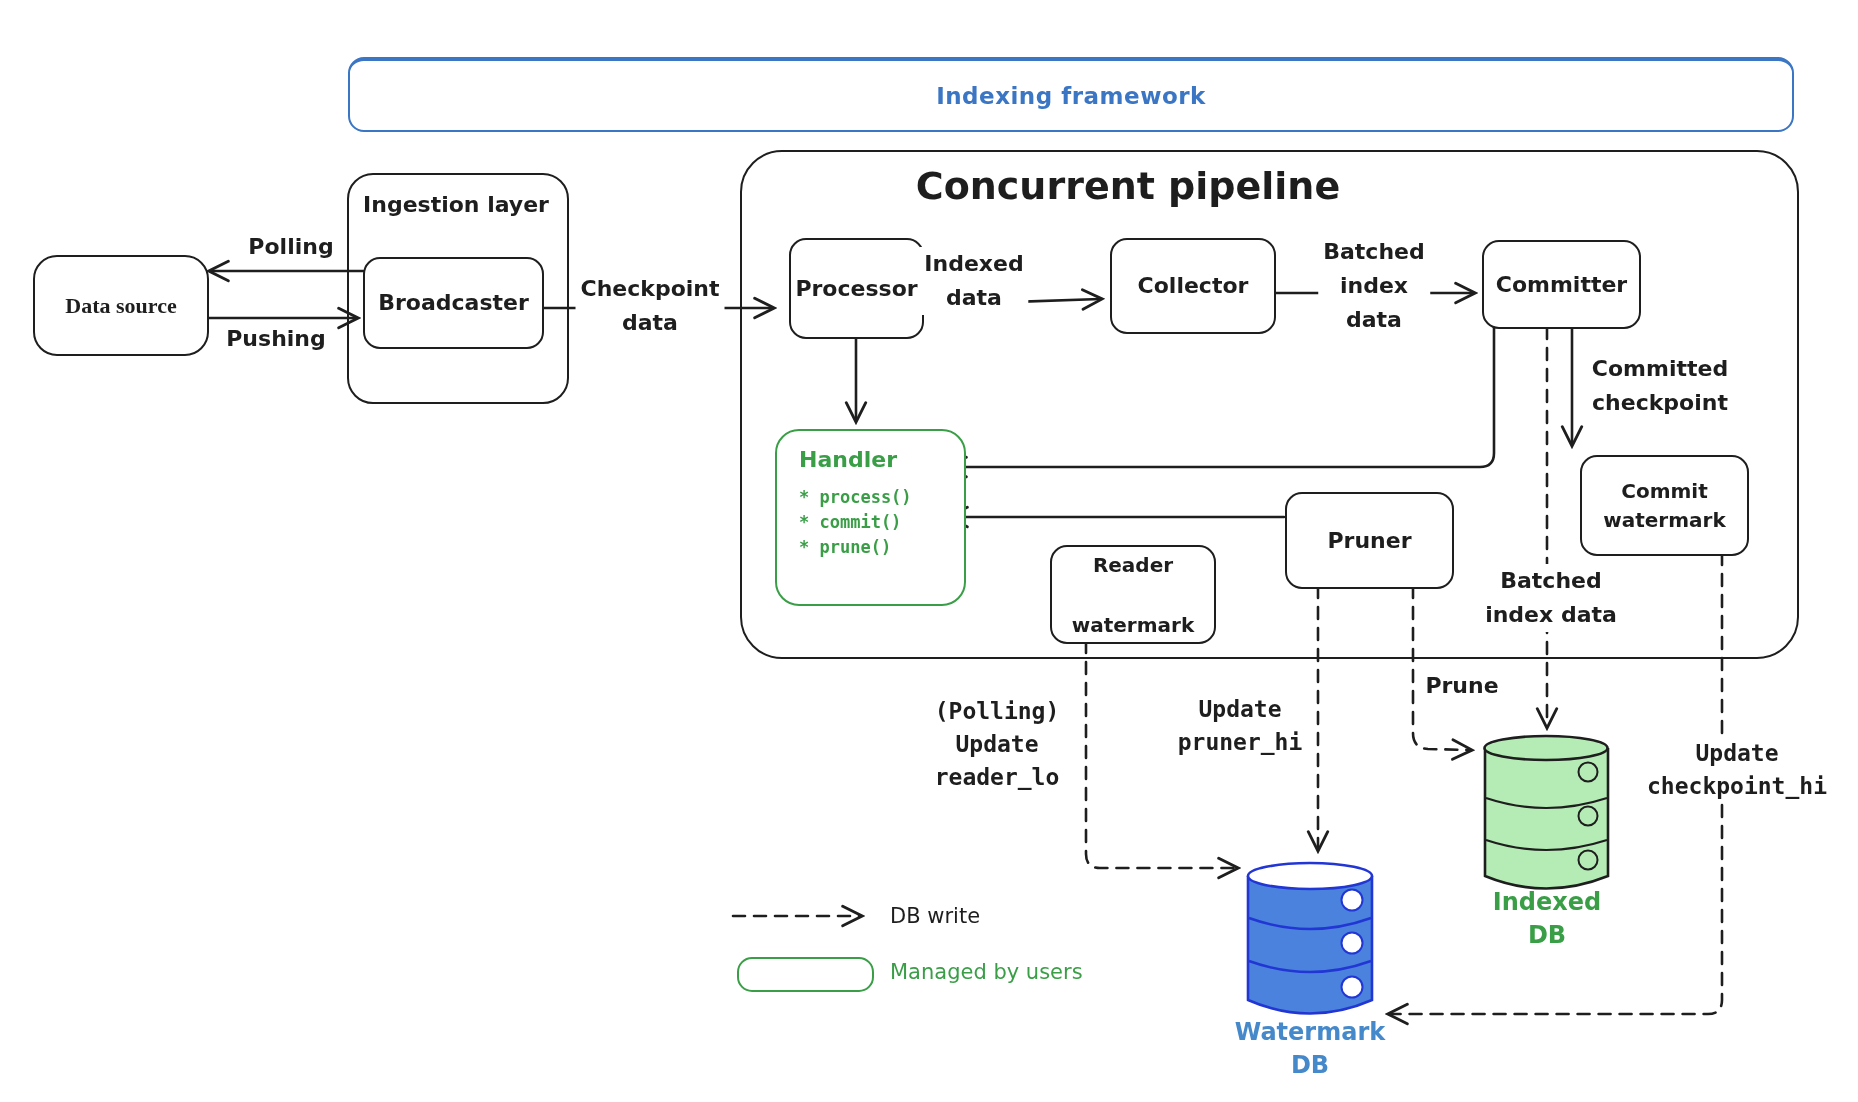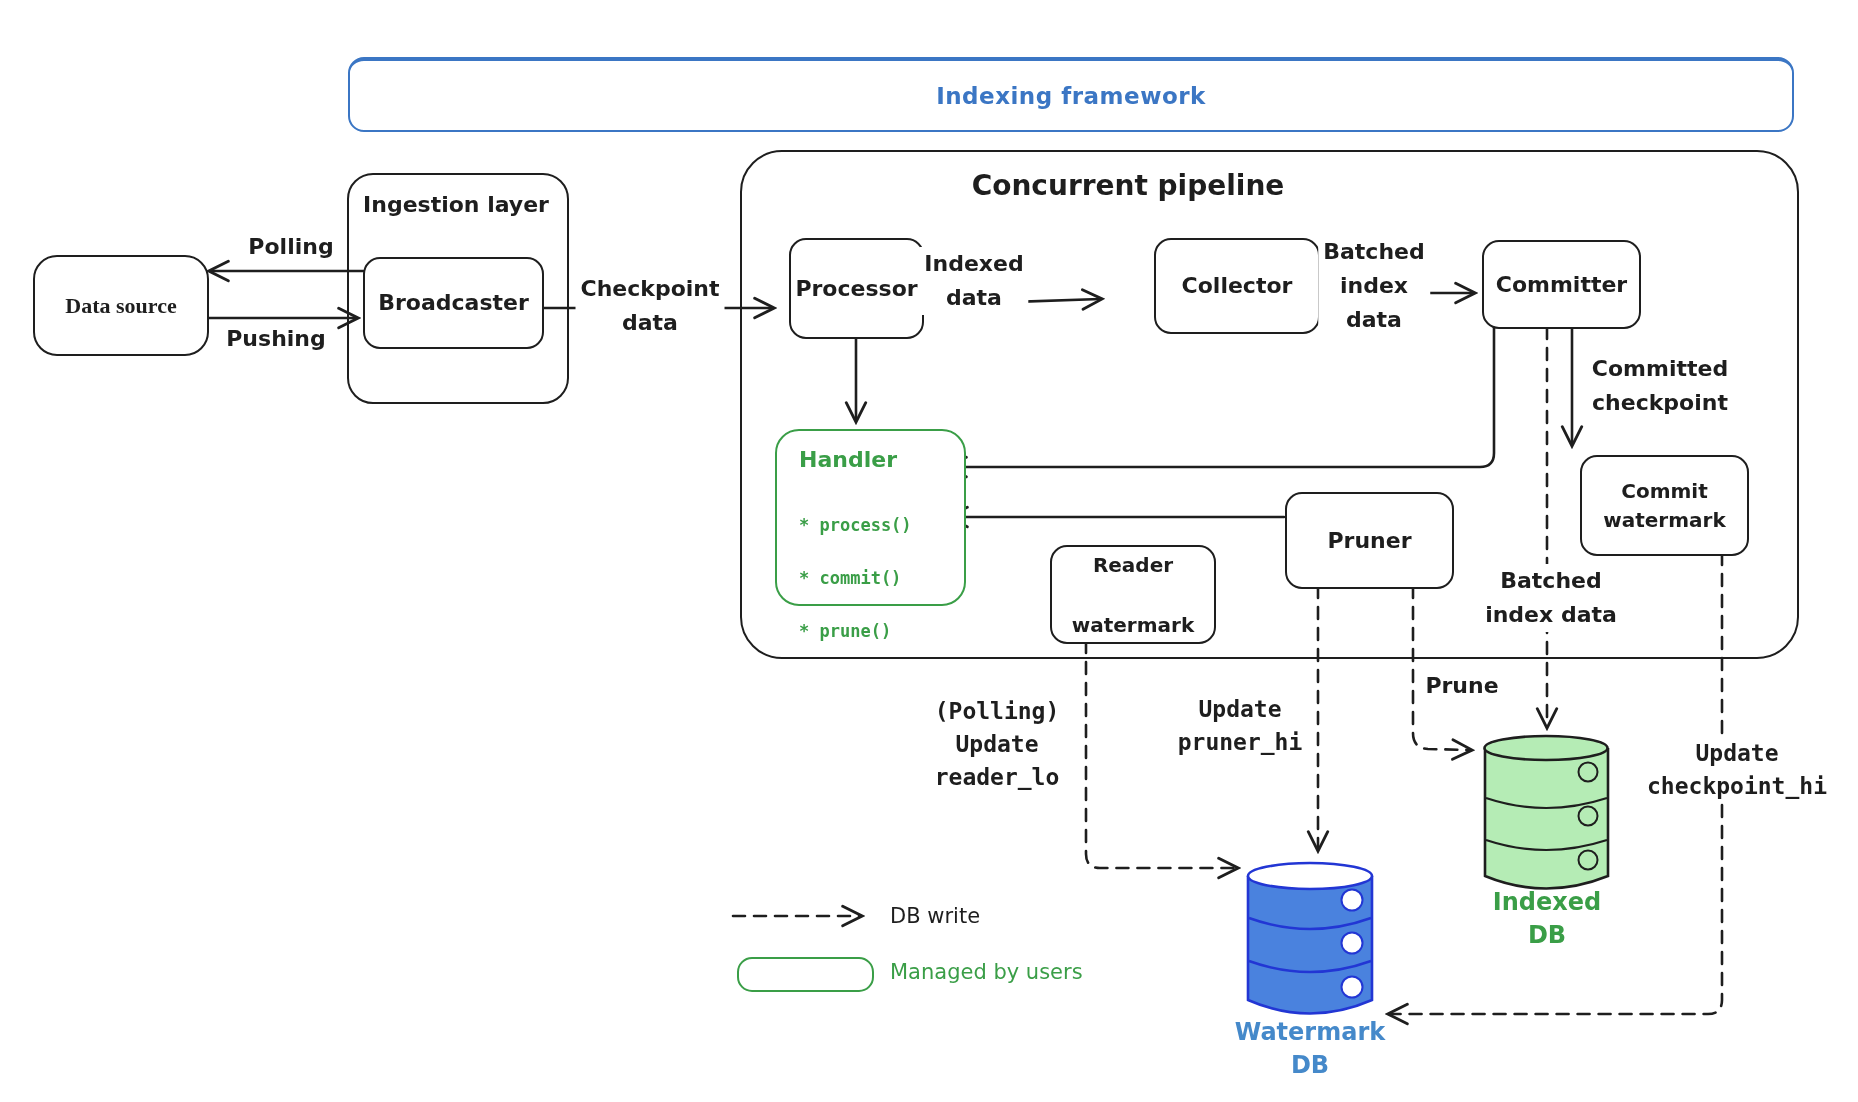--- a/index.html
+++ b/index.html
@@ -27,21 +27,21 @@
   .banner{position:absolute;left:348px;top:57px;width:1442px;height:69px;border:2.6px solid var(--blue);
           border-top-width:4px;border-radius:16px;z-index:1;display:flex;align-items:center;justify-content:center;}
   .banner-text{color:var(--blue);font-size:23px;font-weight:bold;letter-spacing:.5px;}
   .ingestion{left:347px;top:173px;width:218px;height:227px;border-radius:26px;}
   .pipeline{left:740px;top:150px;width:1055px;height:505px;border-radius:42px;}
   
   .node{position:absolute;background:#fff;border:2.6px solid var(--ink);border-radius:17px;z-index:3;
         display:flex;flex-direction:column;align-items:center;justify-content:center;text-align:center;
         font-size:22px;font-weight:bold;line-height:30px;}
   .node.green{border-color:var(--green);align-items:flex-start;text-align:left;padding-left:22px;
-        justify-content:flex-start;padding-top:14px;gap:28px;}
+        justify-content:flex-start;padding-top:14px;}
   .handler-title{color:var(--green);font-size:22px;font-weight:bold;margin-bottom:10px;}
   .handler-method{color:var(--green);font-family:"DejaVu Sans Mono",monospace;font-size:17px;
         font-weight:bold;line-height:25px;}
   
   .label{position:absolute;transform:translate(-50%,-50%);text-align:center;white-space:nowrap;
          z-index:3;font-size:22px;font-weight:bold;line-height:34px;}
   .label.bg{background:#fff;padding:0 5px;}
   .label-left{position:absolute;transform:translateY(-50%);white-space:nowrap;z-index:3;
          font-size:21px;font-weight:normal;}
   .mono{font-family:"DejaVu Sans Mono",monospace;font-size:23px;line-height:33px;font-weight:bold;}
@@ -101,35 +101,35 @@
       <path class="cyl-green-line" d="M1486 798 Q1546 818 1607 798"></path>
       <path class="cyl-green-line" d="M1486 840 Q1546 860 1607 840"></path>
       <ellipse class="cyl-green-top" cx="1546" cy="748" rx="61.5" ry="12"></ellipse>
       <circle class="cyl-green-dot" cx="1588" cy="772" r="9.5"></circle>
       <circle class="cyl-green-dot" cx="1588" cy="816" r="9.5"></circle>
       <circle class="cyl-green-dot" cx="1588" cy="860" r="9.5"></circle>
     </g>
   </svg>
 
   <div class="label" style="left:456px;top:205px;">Ingestion layer</div>
-  <div class="label" style="left:1128px;top:186px;font-size:28px;">Concurrent pipeline</div>
+  <div class="label" style="left:1128px;top:186px;font-size:38px;">Concurrent pipeline</div>
 
   <div class="node" style="left:33px;top:255px;width:172px;height:97px;border-radius:24px;font-family:Liberation Serif, serif;">
     <span>Data source</span>
   </div>
 
   <div class="node" style="left:363px;top:257px;width:177px;height:88px;">
     <span>Broadcaster</span>
   </div>
 
   <div class="node" style="left:789px;top:238px;width:131px;height:97px;">
     <span>Processor</span>
   </div>
 
-  <div class="node" style="left:1154px;top:238px;width:162px;height:92px;">
+  <div class="node" style="left:1110px;top:238px;width:162px;height:92px;">
     <span>Collector</span>
   </div>
 
   <div class="node" style="left:1482px;top:240px;width:155px;height:85px;">
     <span>Committer</span>
   </div>
 
   <div class="node green" style="left:775px;top:429px;width:165px;height:159px;border-radius:24px;">
     <span class="handler-title">Handler</span>
     <span class="handler-method">* process()</span>

